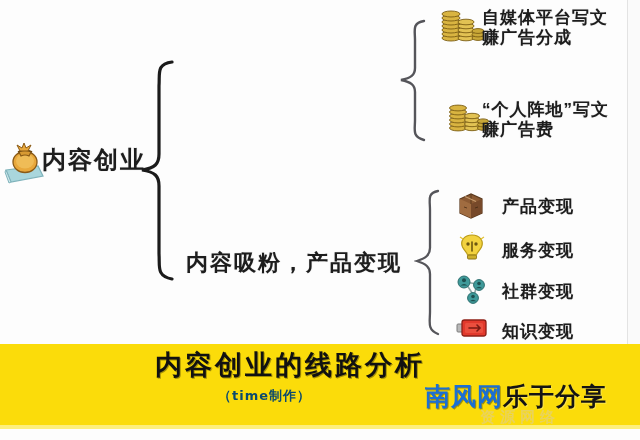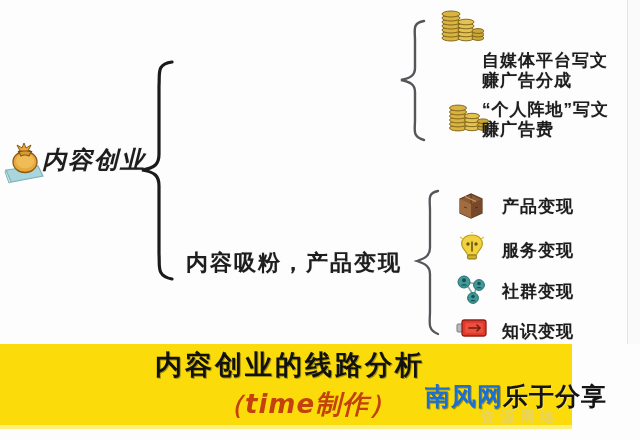--- a/index.html
+++ b/index.html
@@ -20,28 +20,28 @@
     position:absolute;
     color:#1d1d1d;
     font-weight:bold;
     letter-spacing:1px;
     line-height:1.18;
     white-space:pre-line;
     text-shadow:0 0 1px rgba(0,0,0,.25);
   }
 
   
-  #root-label{left:42px;top:146px;font-size:24px;letter-spacing:2px;font-style:italic;}
+  #root-label{left:42px;top:146px;font-size:24px;letter-spacing:2px;}
 
   
   #b1-label{left:186px;top:57px;font-size:22px;letter-spacing:2px;}
   #b2-label{left:186px;top:250px;font-size:22px;letter-spacing:2px;}
 
   
-  #l1-label{left:482px;top:8px;font-size:17px;margin-top:43px;}
+  #l1-label{left:482px;top:8px;font-size:17px;}
   #l2-label{left:482px;top:100px;font-size:17px;}
 
   
   .leaf2{position:absolute;left:502px;font-size:17px;letter-spacing:1px;}
   #p1-label{top:197px;text-align:center;}
   #p2-label{top:241px;}
   #p3-label{top:282px;}
   #p4-label{top:322px;}
 
   
@@ -61,37 +61,36 @@
   #icon-coins-2{left:448px;top:96px;width:42px;height:38px;}
 
   
   #icon-box{left:456px;top:190px;width:30px;height:30px;}
   #icon-bulb{left:458px;top:232px;width:28px;height:30px;}
   #icon-network{left:456px;top:274px;width:30px;height:30px;}
   #icon-usb{left:456px;top:315px;width:32px;height:26px;}
 
   
   #banner{
-    position:absolute;left:0;top:344px;width:572px;height:81px;
+    position:absolute;left:0;top:344px;width:640px;height:81px;
     background:#fbdc0a;
   }
   #banner:after{content:"";position:absolute;left:0;right:0;bottom:-4px;height:4px;background:#fce94f;opacity:.75;}
   #banner-title{
     position:absolute;left:155px;top:3px;
     font-size:27px;font-weight:bold;color:#111;
     letter-spacing:3px;
     font-family:"DejaVu Sans","Liberation Sans",sans-serif;
     text-shadow:1px 1px 0 rgba(0,0,0,.35);
   }
   #banner-subtitle{
     position:absolute;left:218px;top:43px;
-    font-size:26px;font-weight:bold;color:#c2410c;
+    font-size:13px;font-weight:bold;color:#0c4a6e;
     letter-spacing:1px;
     font-family:"DejaVu Sans","Liberation Sans",sans-serif;
-    font-style:italic;
   }
 
   
   #watermark{position:absolute;left:425px;top:36px;font-size:25px;font-weight:bold;letter-spacing:1px;
              font-family:"DejaVu Sans","Liberation Sans",sans-serif;white-space:nowrap;}
   #wm-brand{color:#1b6fd4;text-shadow:1px 1px 0 rgba(0,0,0,.35);}
   #wm-slogan{color:#141414;text-shadow:1px 1px 0 rgba(255,255,255,.25);}
   #wm-sub{position:absolute;left:480px;top:64px;font-size:15px;font-weight:bold;letter-spacing:5px;
           color:#e7d26a;opacity:.85;white-space:nowrap;}
 </style>

